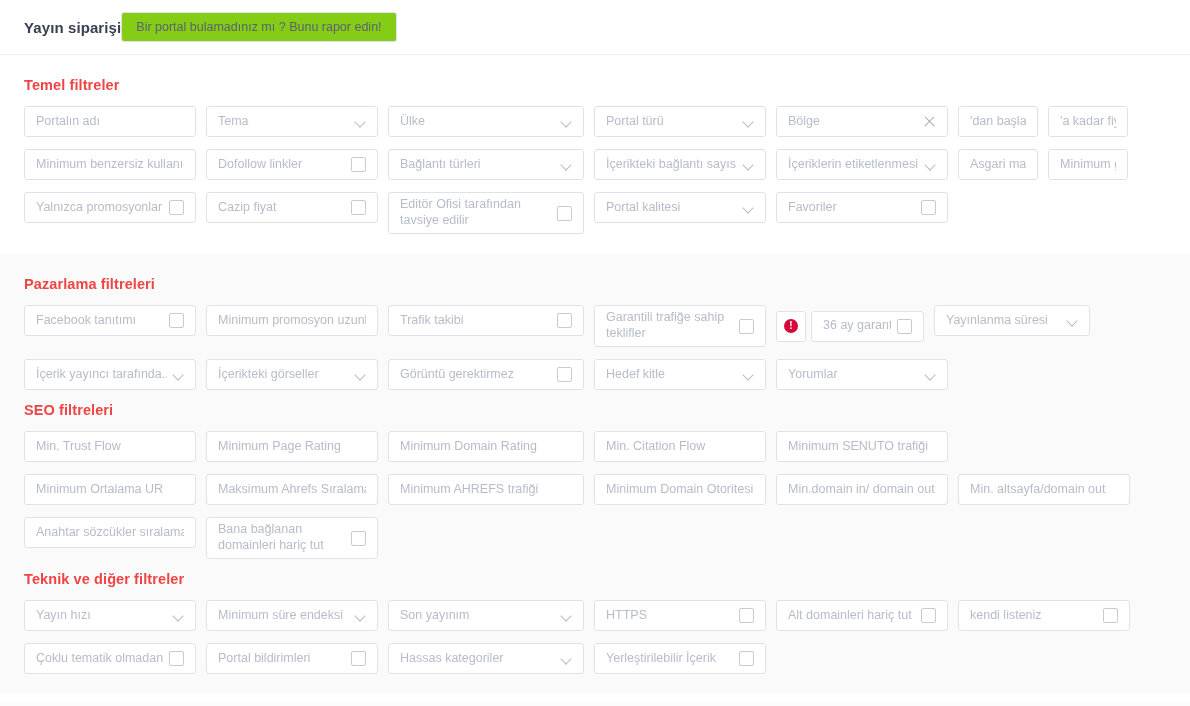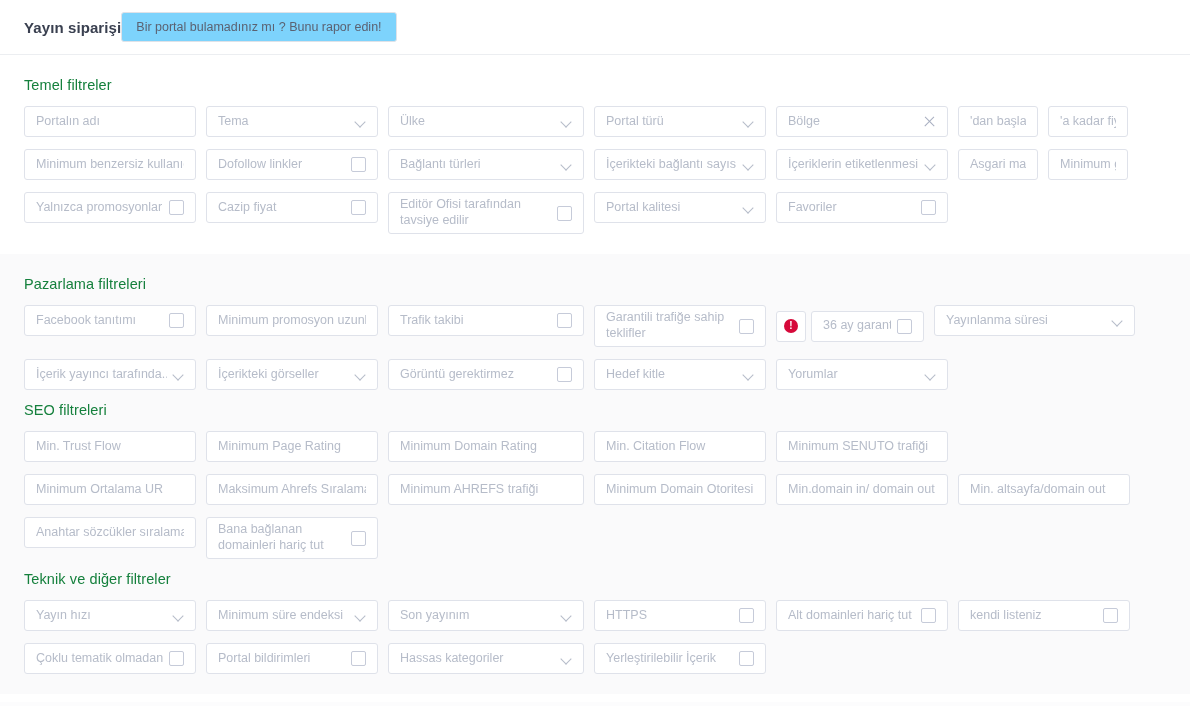--- a/index.html
+++ b/index.html
@@ -18,31 +18,31 @@
     background: #fff;
     border-bottom: 1px solid #eceef1;
     padding: 0 24px;
     display: flex; align-items: center; justify-content: flex-start;
   }
   .page-title {
     font-size: 15px; font-weight: bold; color: #3a4050; letter-spacing: .1px;
   }
   .report-btn {
     font-size: 12.5px; color: #5b6272;
-    background: #7dd3fc; border: 1px solid #dfe2e8; border-radius: 3px;
+    background: #84cc16; border: 1px solid #dfe2e8; border-radius: 3px;
     padding: 8px 14px; line-height: 1; cursor: pointer;
     white-space: nowrap;
   }
 
   
   .section { padding: 22px 24px 8px 24px; }
   .section.white { background: #ffffff; }
   .section.gray  { background: #fafafb; }
   .section-title {
-    font-size: 14.5px; font-weight: normal; color: #15803d;
+    font-size: 14.5px; font-weight: bold; color: #ef4444;
     margin-bottom: 13px; letter-spacing: .1px;
   }
 
   .row { display: flex; gap: 10px; margin-bottom: 12px; }
 
   
   .field {
     position: relative;
     display: flex; align-items: center;
     border: 1px solid #dfe2ea;
@@ -248,21 +248,21 @@
       </div>
       <div class="grp">
         <div class="warn-box">
           <span class="warn-icon">!</span>
         </div>
         <div class="field" style="width:113px">
           <span class="lbl">36 ay garanti</span>
           <span class="cbox"></span>
         </div>
       </div>
-      <div class="field" style="width:201px">
+      <div class="field" style="width:156px">
         <span class="lbl">Yayınlanma süresi</span>
         <span class="chev"></span>
       </div>
     </div>
 
     <div class="row">
       <div class="field c1">
         <span class="lbl">İçerik yayıncı tarafında...</span>
         <span class="chev"></span>
       </div>

